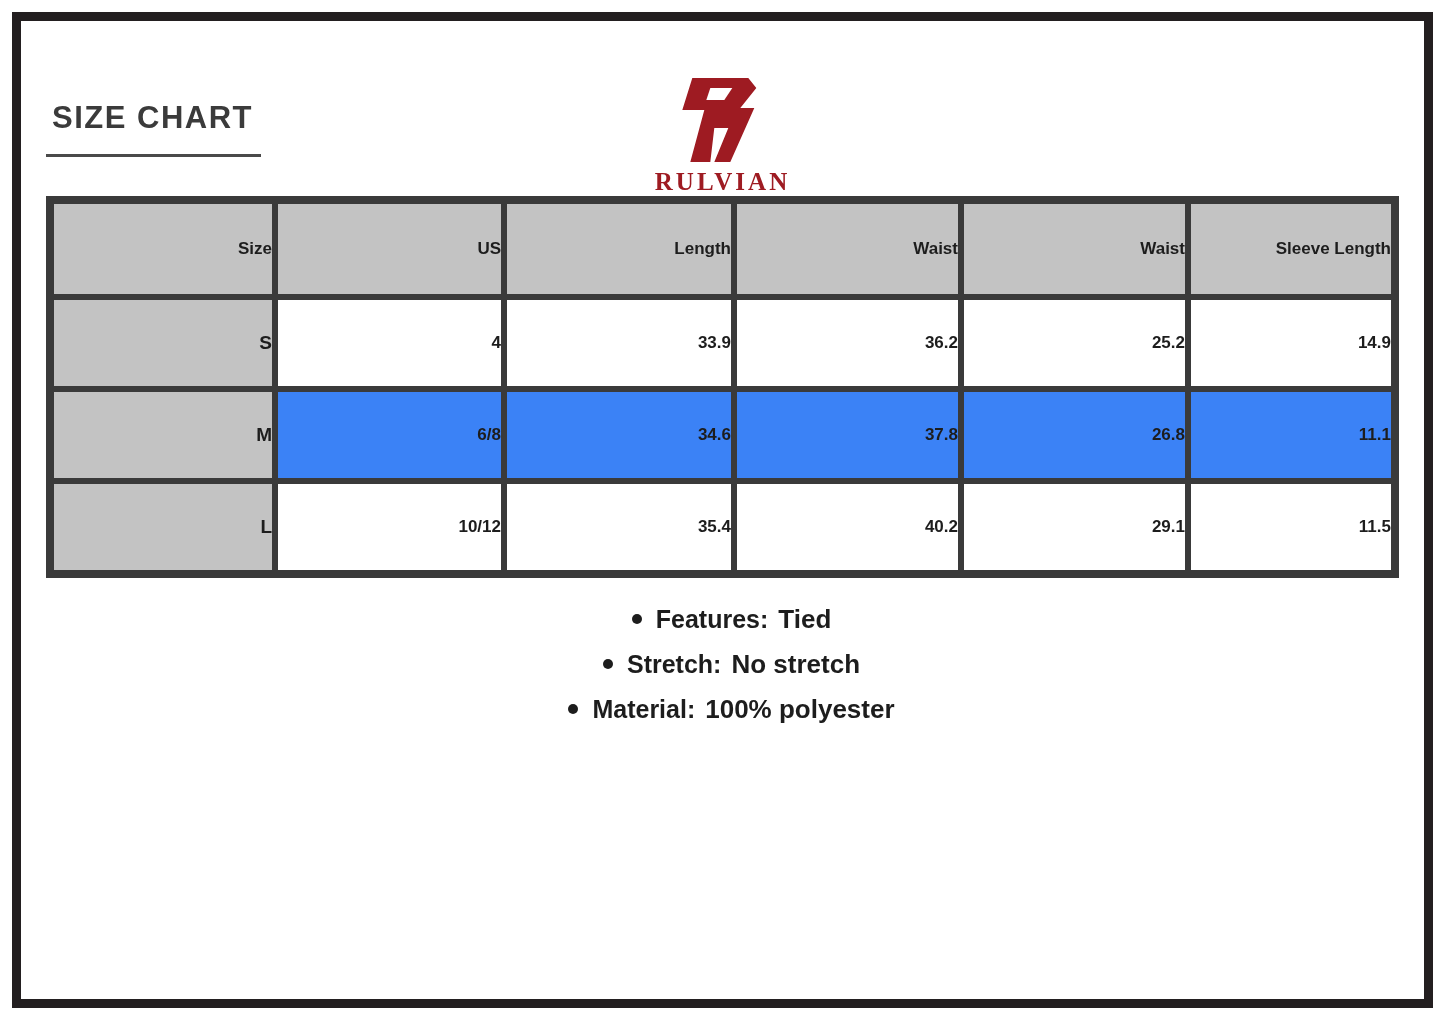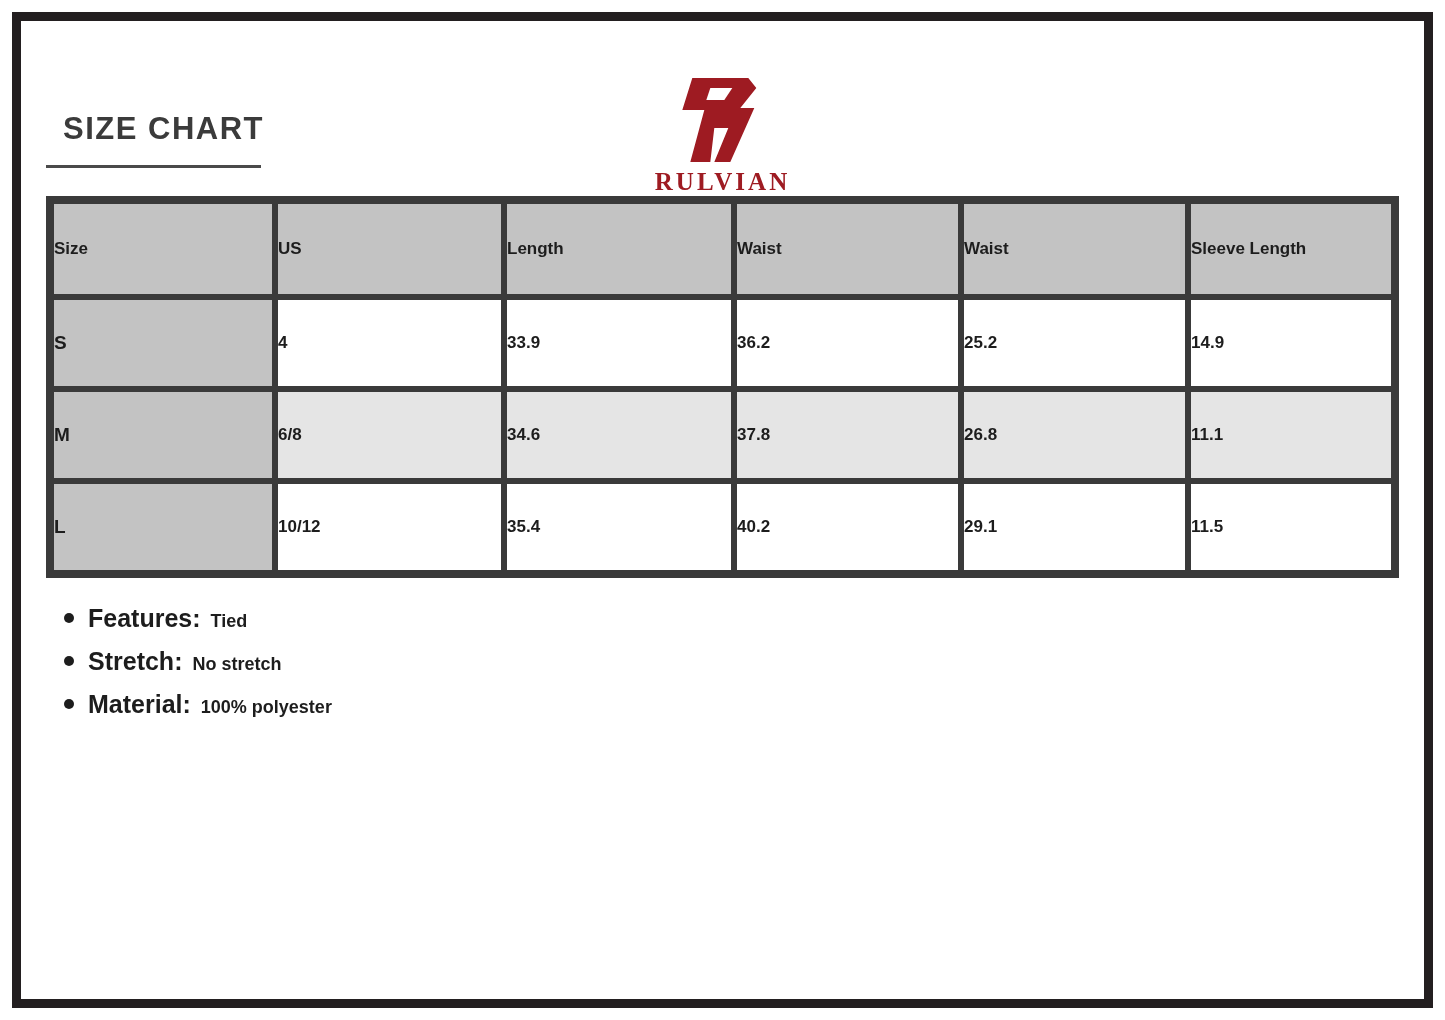--- a/index.html
+++ b/index.html
@@ -45,21 +45,21 @@
   .title-block {
     position: absolute;
     left: 0;
     top: 48px;
   }
   .title {
     font-size: 31px;
     font-weight: bold;
     letter-spacing: 1.5px;
     color: #3b3b3b;
-    margin: 17px;
+    margin: 6px;
   }
   .title-rule {
     margin-top: 18px;
     width: 215px;
     height: 3px;
     background: #4a4a4a;
   }
   .brand {
     position: absolute;
     left: 50%;
@@ -82,77 +82,78 @@
   table.size-table {
     border-collapse: separate;
     border-spacing: 0;
     width: 1353px;
     table-layout: fixed;
     border: 5px solid #3a3a3a;
     background: #3a3a3a;
   }
   table.size-table td, table.size-table th {
     border: 3px solid #3a3a3a;
-    text-align: left;
+    text-align: right;
     font-size: 17px;
     font-weight: bold;
     color: #1d1d1d;
     height: 86px;
     padding: 0;
     background: #ffffff;
   }
   table.size-table thead th {
     background: #c3c3c3;
     height: 90px;
   }
   table.size-table tbody td.size-cell {
     background: #c3c3c3;
     font-size: 19px;
   }
   table.size-table tbody tr.alt td {
-    background: #e5e5e5;
+    background: #3b82f6;
   }
   table.size-table tbody tr.alt td.size-cell {
     background: #c3c3c3;
   }
   col.c-size { width: 224px; }
   col.c-us { width: 229px; }
   col.c-len { width: 230px; }
   col.c-bust { width: 227px; }
   col.c-waist { width: 227px; }
   col.c-sleeve { width: 206px; }
 
   
   .notes {
     margin-top: 26px;
     padding-left: 18px;
   }
   .note {
     display: flex;
     align-items: baseline;
     margin-bottom: 14px;
+    justify-content: center;
   }
   .bullet {
     width: 10px;
     height: 10px;
     border-radius: 50%;
     background: #1d1d1d;
     margin-right: 14px;
     flex: 0 0 auto;
     position: relative;
     top: -4px;
   }
   .note-label {
     font-size: 25px;
     font-weight: bold;
     color: #1d1d1d;
     white-space: nowrap;
   }
   .note-value {
-    font-size: 18px;
+    font-size: 26px;
     font-weight: bold;
     color: #1d1d1d;
     margin-left: 10px;
   }
 </style>
 </head>
 <body>
 
 <div class="page">
   <div class="frame"></div>

